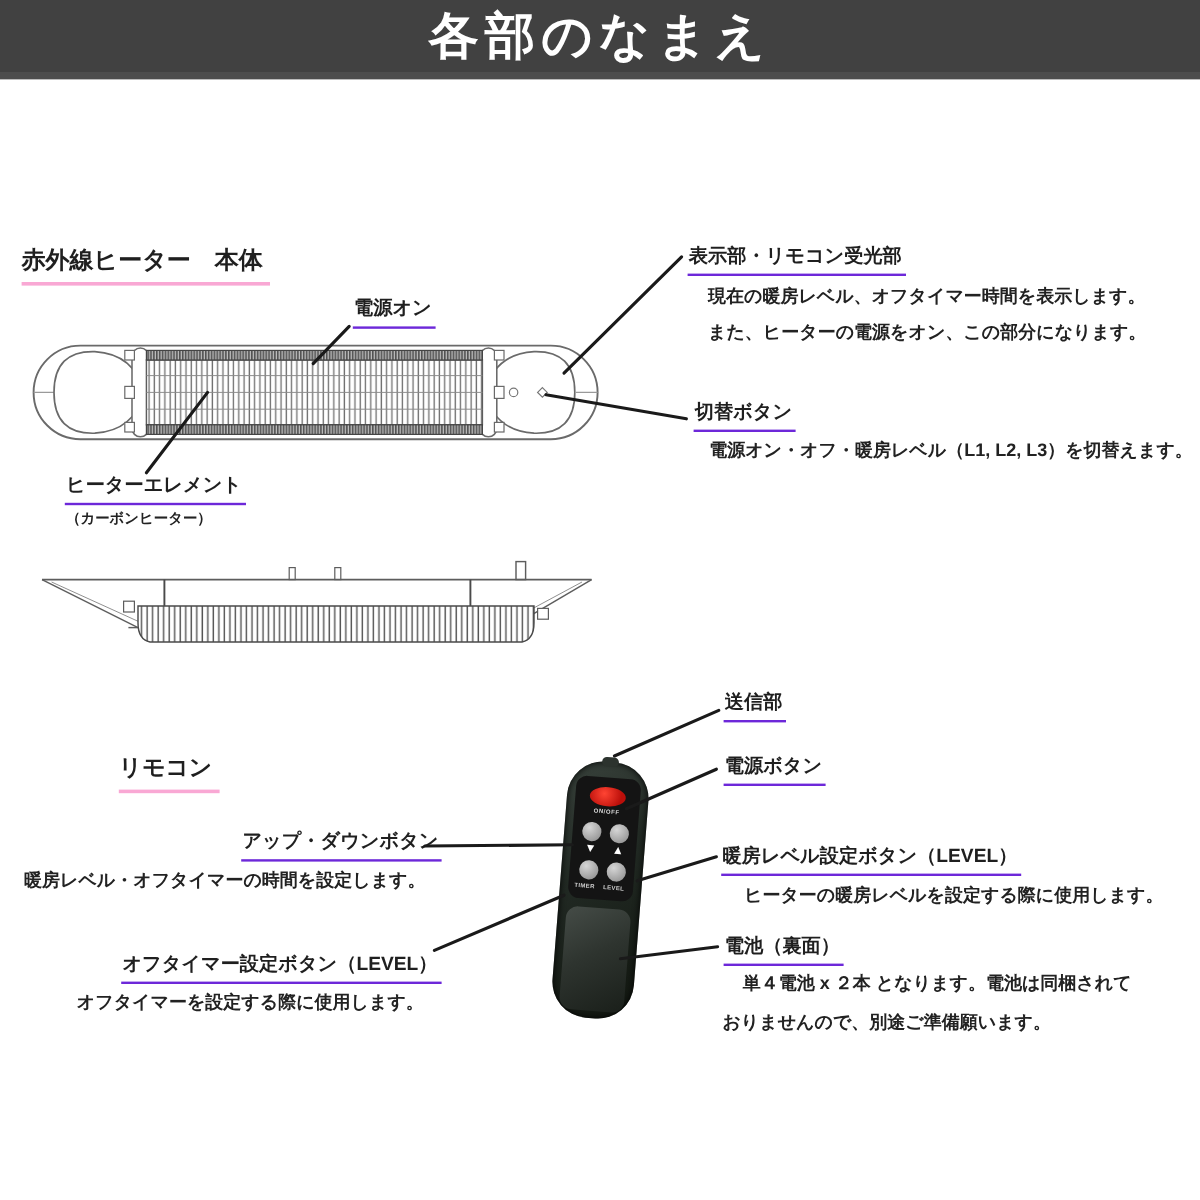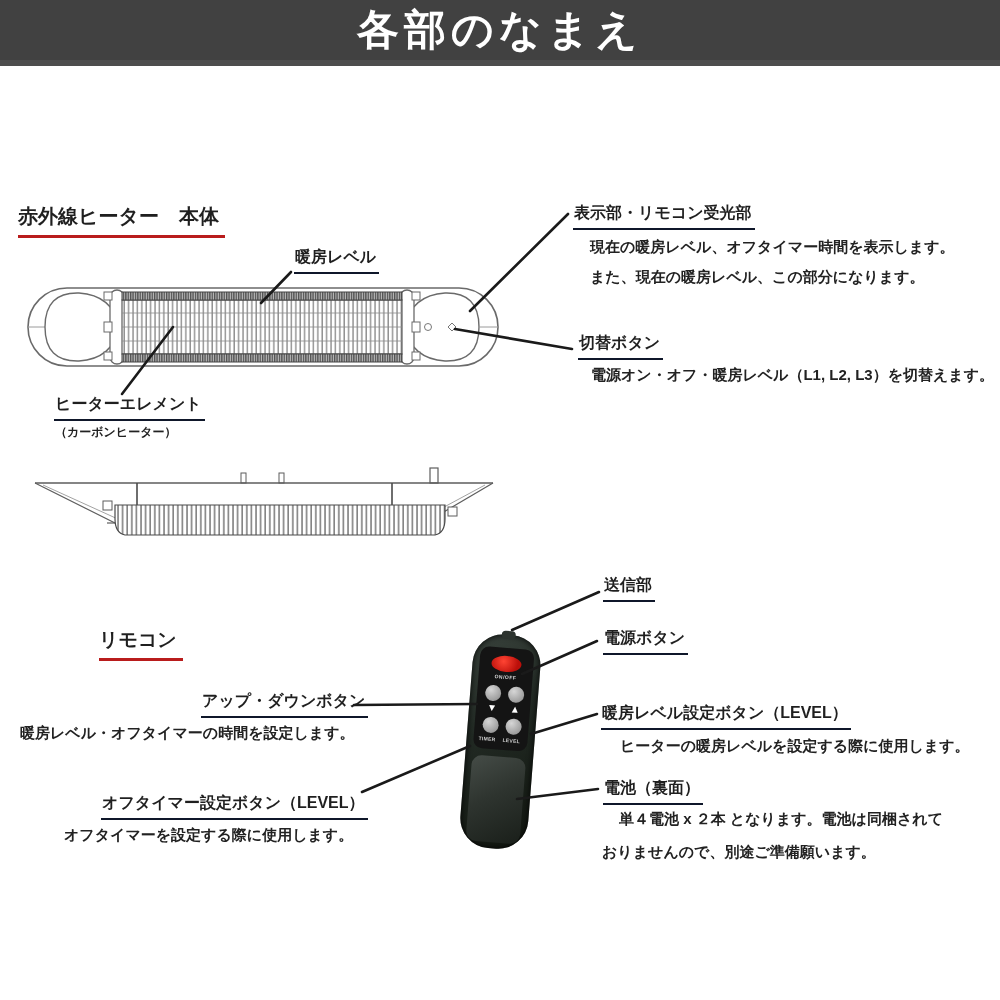--- a/index.html
+++ b/index.html
@@ -6,22 +6,22 @@
   #canvas{
     position:relative;width:1000px;height:1000px;background:#ffffff;overflow:hidden;
     font-family:"Liberation Sans","DejaVu Sans",sans-serif;color:#1f1f1f;
   }
   
   .banner{position:absolute;left:0;top:0;width:1000px;height:60px;background:#414141;
     border-bottom:6px solid #4d4d4d;display:flex;align-items:center;justify-content:center;}
   .banner h1{margin:0;color:#ffffff;font-size:42px;font-weight:bold;letter-spacing:5px;}
   
   .abs{position:absolute;white-space:nowrap;}
-  .heading{font-size:20px;font-weight:bold;border-bottom:3px solid #b91c1c;padding:0 6px 5px 0;}
-  .lbl{font-size:16px;font-weight:bold;border-bottom:2px solid #0f172a;padding:0 3px 4px 1px;}
+  .heading{font-size:20px;font-weight:bold;border-bottom:3px solid #f9a8d4;padding:0 6px 5px 0;}
+  .lbl{font-size:16px;font-weight:bold;border-bottom:2px solid #6d28d9;padding:0 3px 4px 1px;}
   .desc{font-size:15px;font-weight:bold;color:#222;}
   
   svg.overlay{position:absolute;left:0;top:0;pointer-events:none;}
   
   .remote-wrap{position:absolute;left:462px;top:632px;width:112px;height:226px;}
   .remote-body{position:absolute;left:12px;top:3px;width:68px;height:214px;border-radius:30px;
     background:linear-gradient(145deg,#39423c 0%,#222a24 40%,#11160f 100%);
     box-shadow:inset 0 0 6px #000;transform:rotate(4.5deg);transform-origin:34px 10px;}
   .remote-nub{position:absolute;left:27px;top:-4px;width:14px;height:8px;border-radius:4px;background:#2c332e;}
   .remote-panel{position:absolute;left:7px;top:13px;width:54px;height:102px;border-radius:9px;background:#141414;}
@@ -40,21 +40,21 @@
 <body>
 
 <div id="canvas">
 
   <div class="banner">
     <h1>各部のなまえ</h1>
   </div>
 
   <div class="abs heading" style="left:18px;top:203px;">赤外線ヒーター　本体</div>
 
-  <div class="abs lbl" style="left:294px;top:247px;">暖房レベル</div>
+  <div class="abs lbl" style="left:294px;top:247px;">電源オン</div>
 
   <svg class="overlay" style="left:22px;top:280px;" width="480" height="92" viewBox="0 0 480 92">
     <defs>
       <pattern id="grillv" width="4.4" height="8" patternUnits="userSpaceOnUse">
         <rect width="4.4" height="8" fill="#ffffff"></rect>
         <line x1="1" y1="0" x2="1" y2="8" stroke="#6f6f6f" stroke-width="1.1"></line>
       </pattern>
       <pattern id="dense" width="2.4" height="8" patternUnits="userSpaceOnUse">
         <rect width="2.4" height="8" fill="#bdbdbd"></rect>
         <line x1="0.7" y1="0" x2="0.7" y2="8" stroke="#3a3a3a" stroke-width="1.1"></line>
@@ -78,21 +78,21 @@
     <rect x="100" y="74" width="280" height="8" fill="url(#dense)" stroke="#444" stroke-width="1"></rect>
     <line x1="100" y1="33" x2="380" y2="33" stroke="#8a8a8a" stroke-width="0.8"></line>
     <line x1="100" y1="47" x2="380" y2="47" stroke="#8a8a8a" stroke-width="0.8"></line>
     <line x1="100" y1="61" x2="380" y2="61" stroke="#8a8a8a" stroke-width="0.8"></line>
     <circle cx="406" cy="47" r="3.5" fill="none" stroke="#777" stroke-width="1"></circle>
     <path d="M 430 43 L 434 47 L 430 51 L 426 47 Z" fill="none" stroke="#777" stroke-width="1"></path>
   </svg>
 
   <div class="abs lbl" style="left:573px;top:203px;">表示部・リモコン受光部</div>
   <div class="abs desc" style="left:590px;top:238px;">現在の暖房レベル、オフタイマー時間を表示します。</div>
-  <div class="abs desc" style="left:590px;top:268px;">また、現在の暖房レベル、この部分になります。</div>
+  <div class="abs desc" style="left:590px;top:268px;">また、ヒーターの電源をオン、この部分になります。</div>
 
   <div class="abs lbl" style="left:578px;top:333px;">切替ボタン</div>
   <div class="abs desc" style="left:591px;top:366px;">電源オン・オフ・暖房レベル（L1, L2, L3）を切替えます。</div>
 
   <div class="abs lbl" style="left:54px;top:394px;">ヒーターエレメント</div>
   <div class="abs desc" style="left:55px;top:424px;font-size:12px;">（カーボンヒーター）</div>
 
   <svg class="overlay" style="left:25px;top:465px;" width="475" height="85" viewBox="0 0 475 85">
     <defs>
       <pattern id="hatch2" width="4.6" height="10" patternUnits="userSpaceOnUse">

